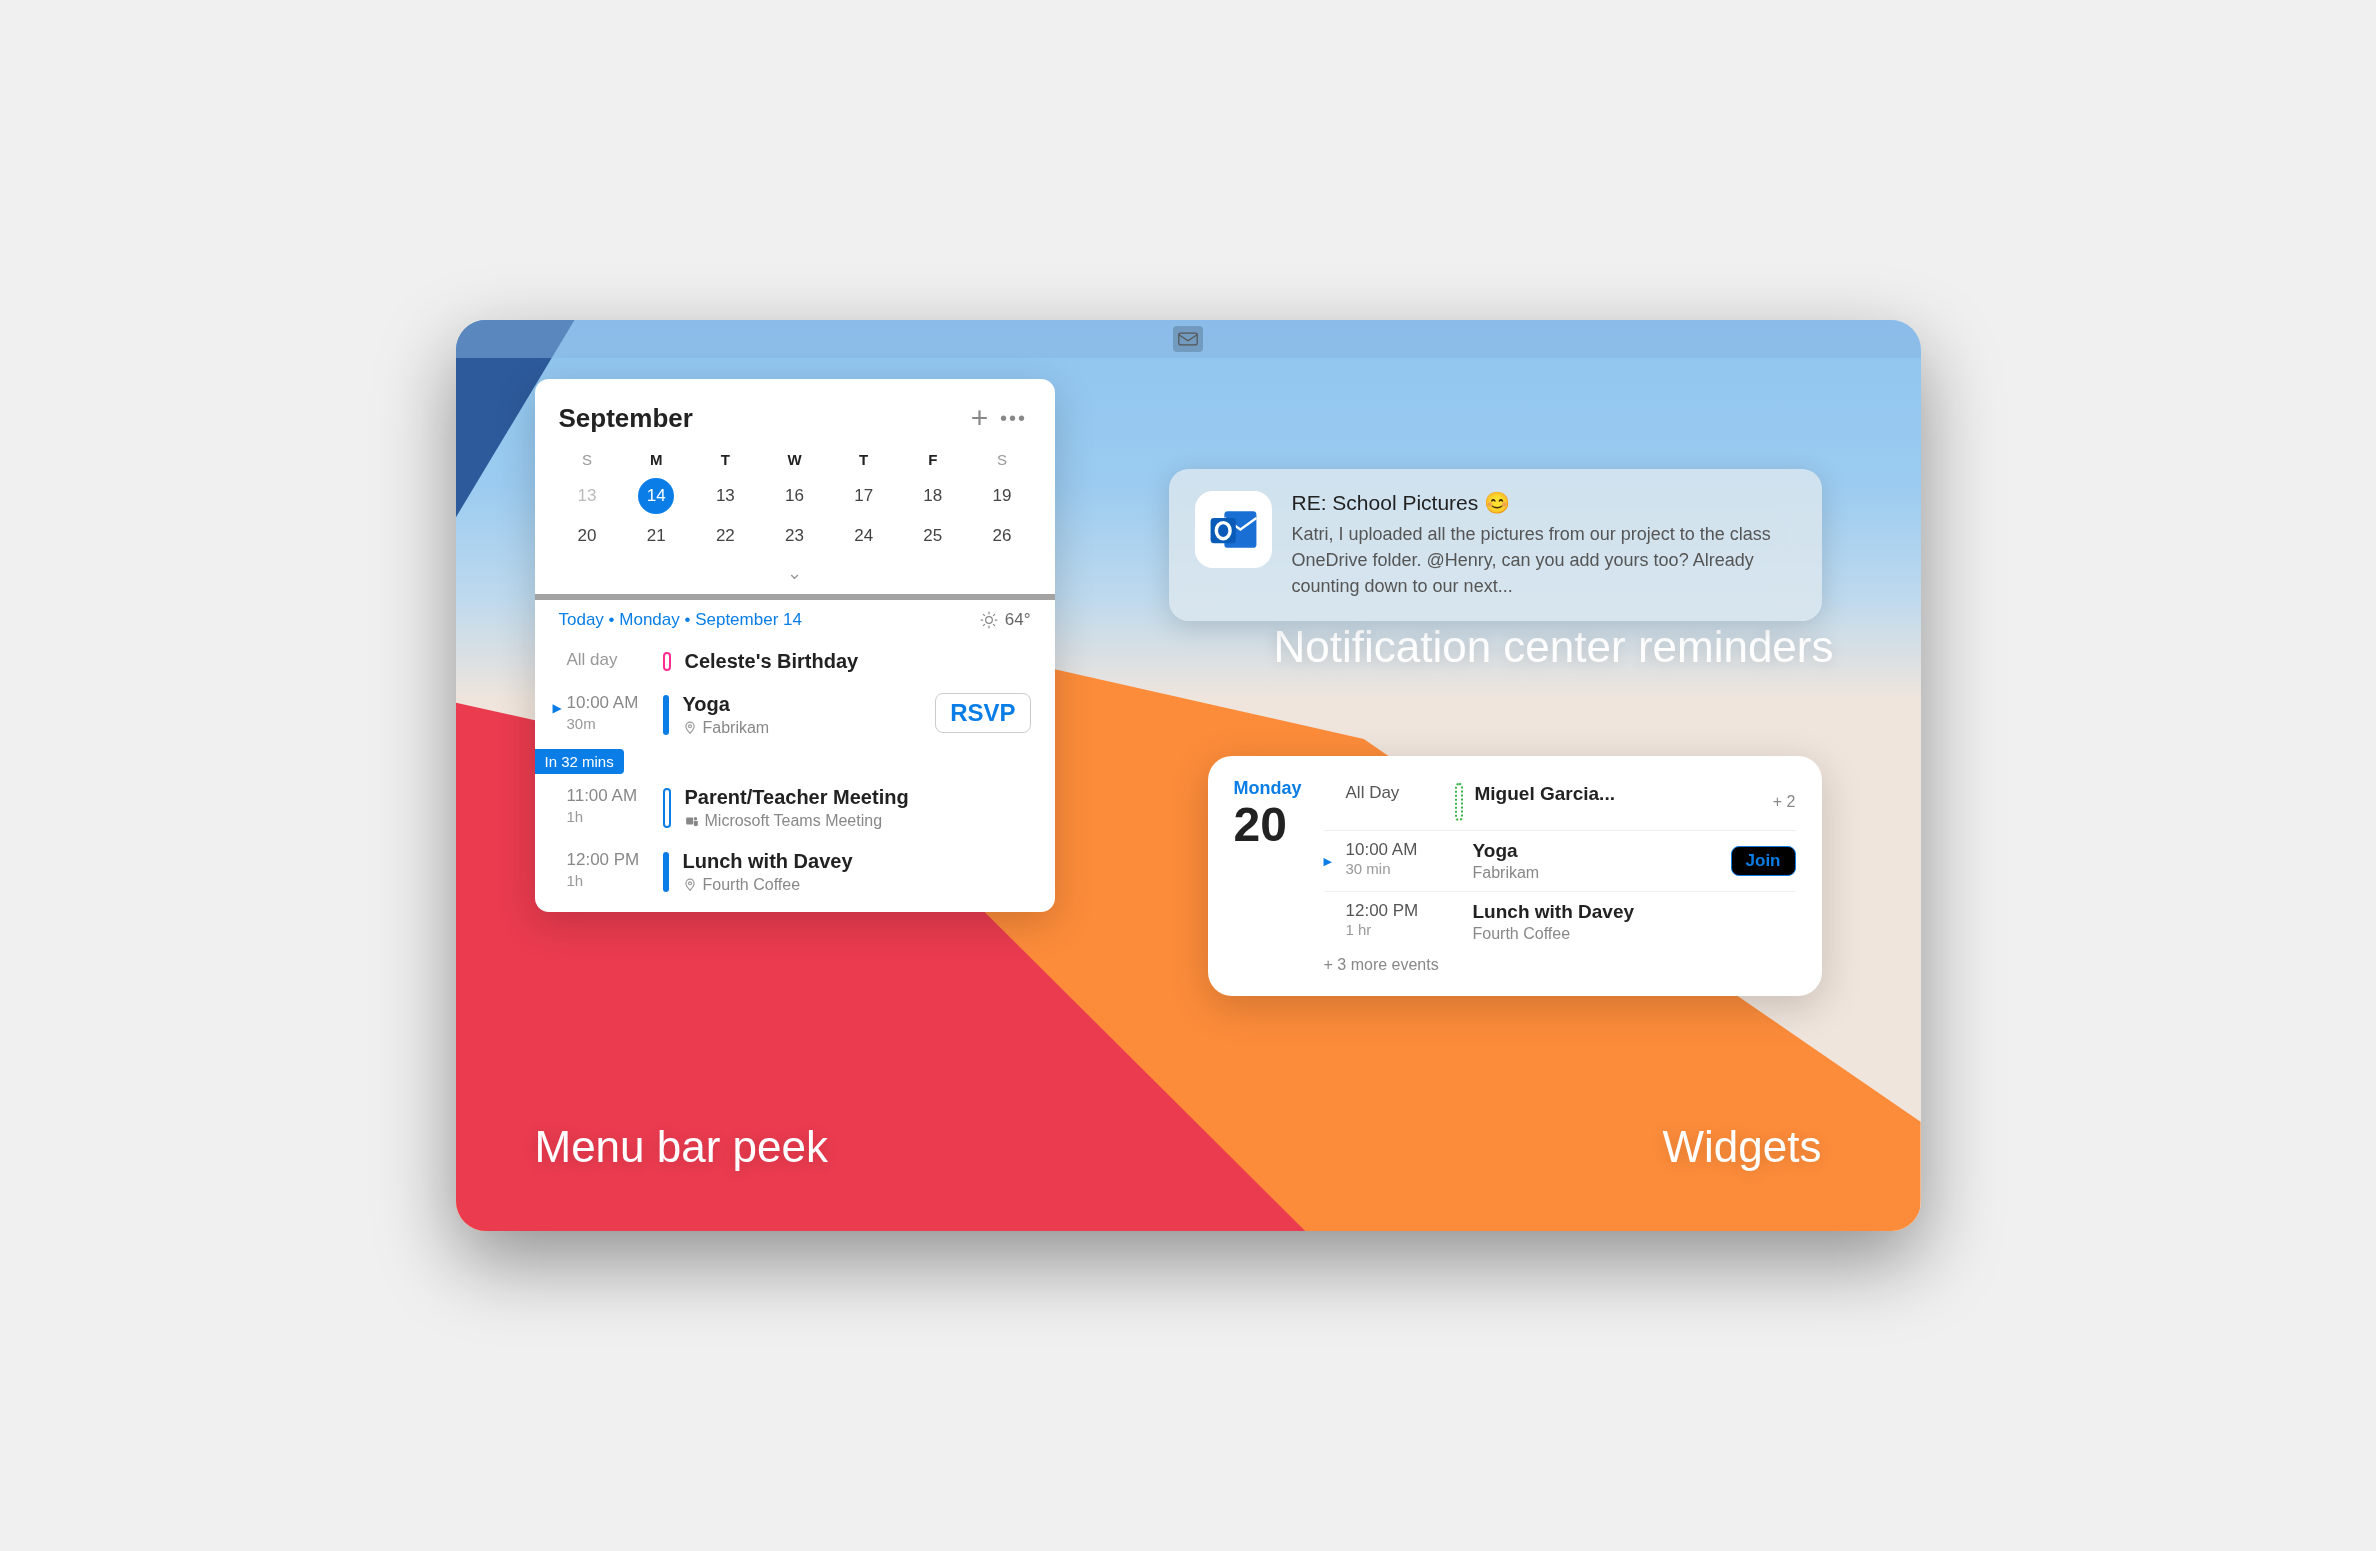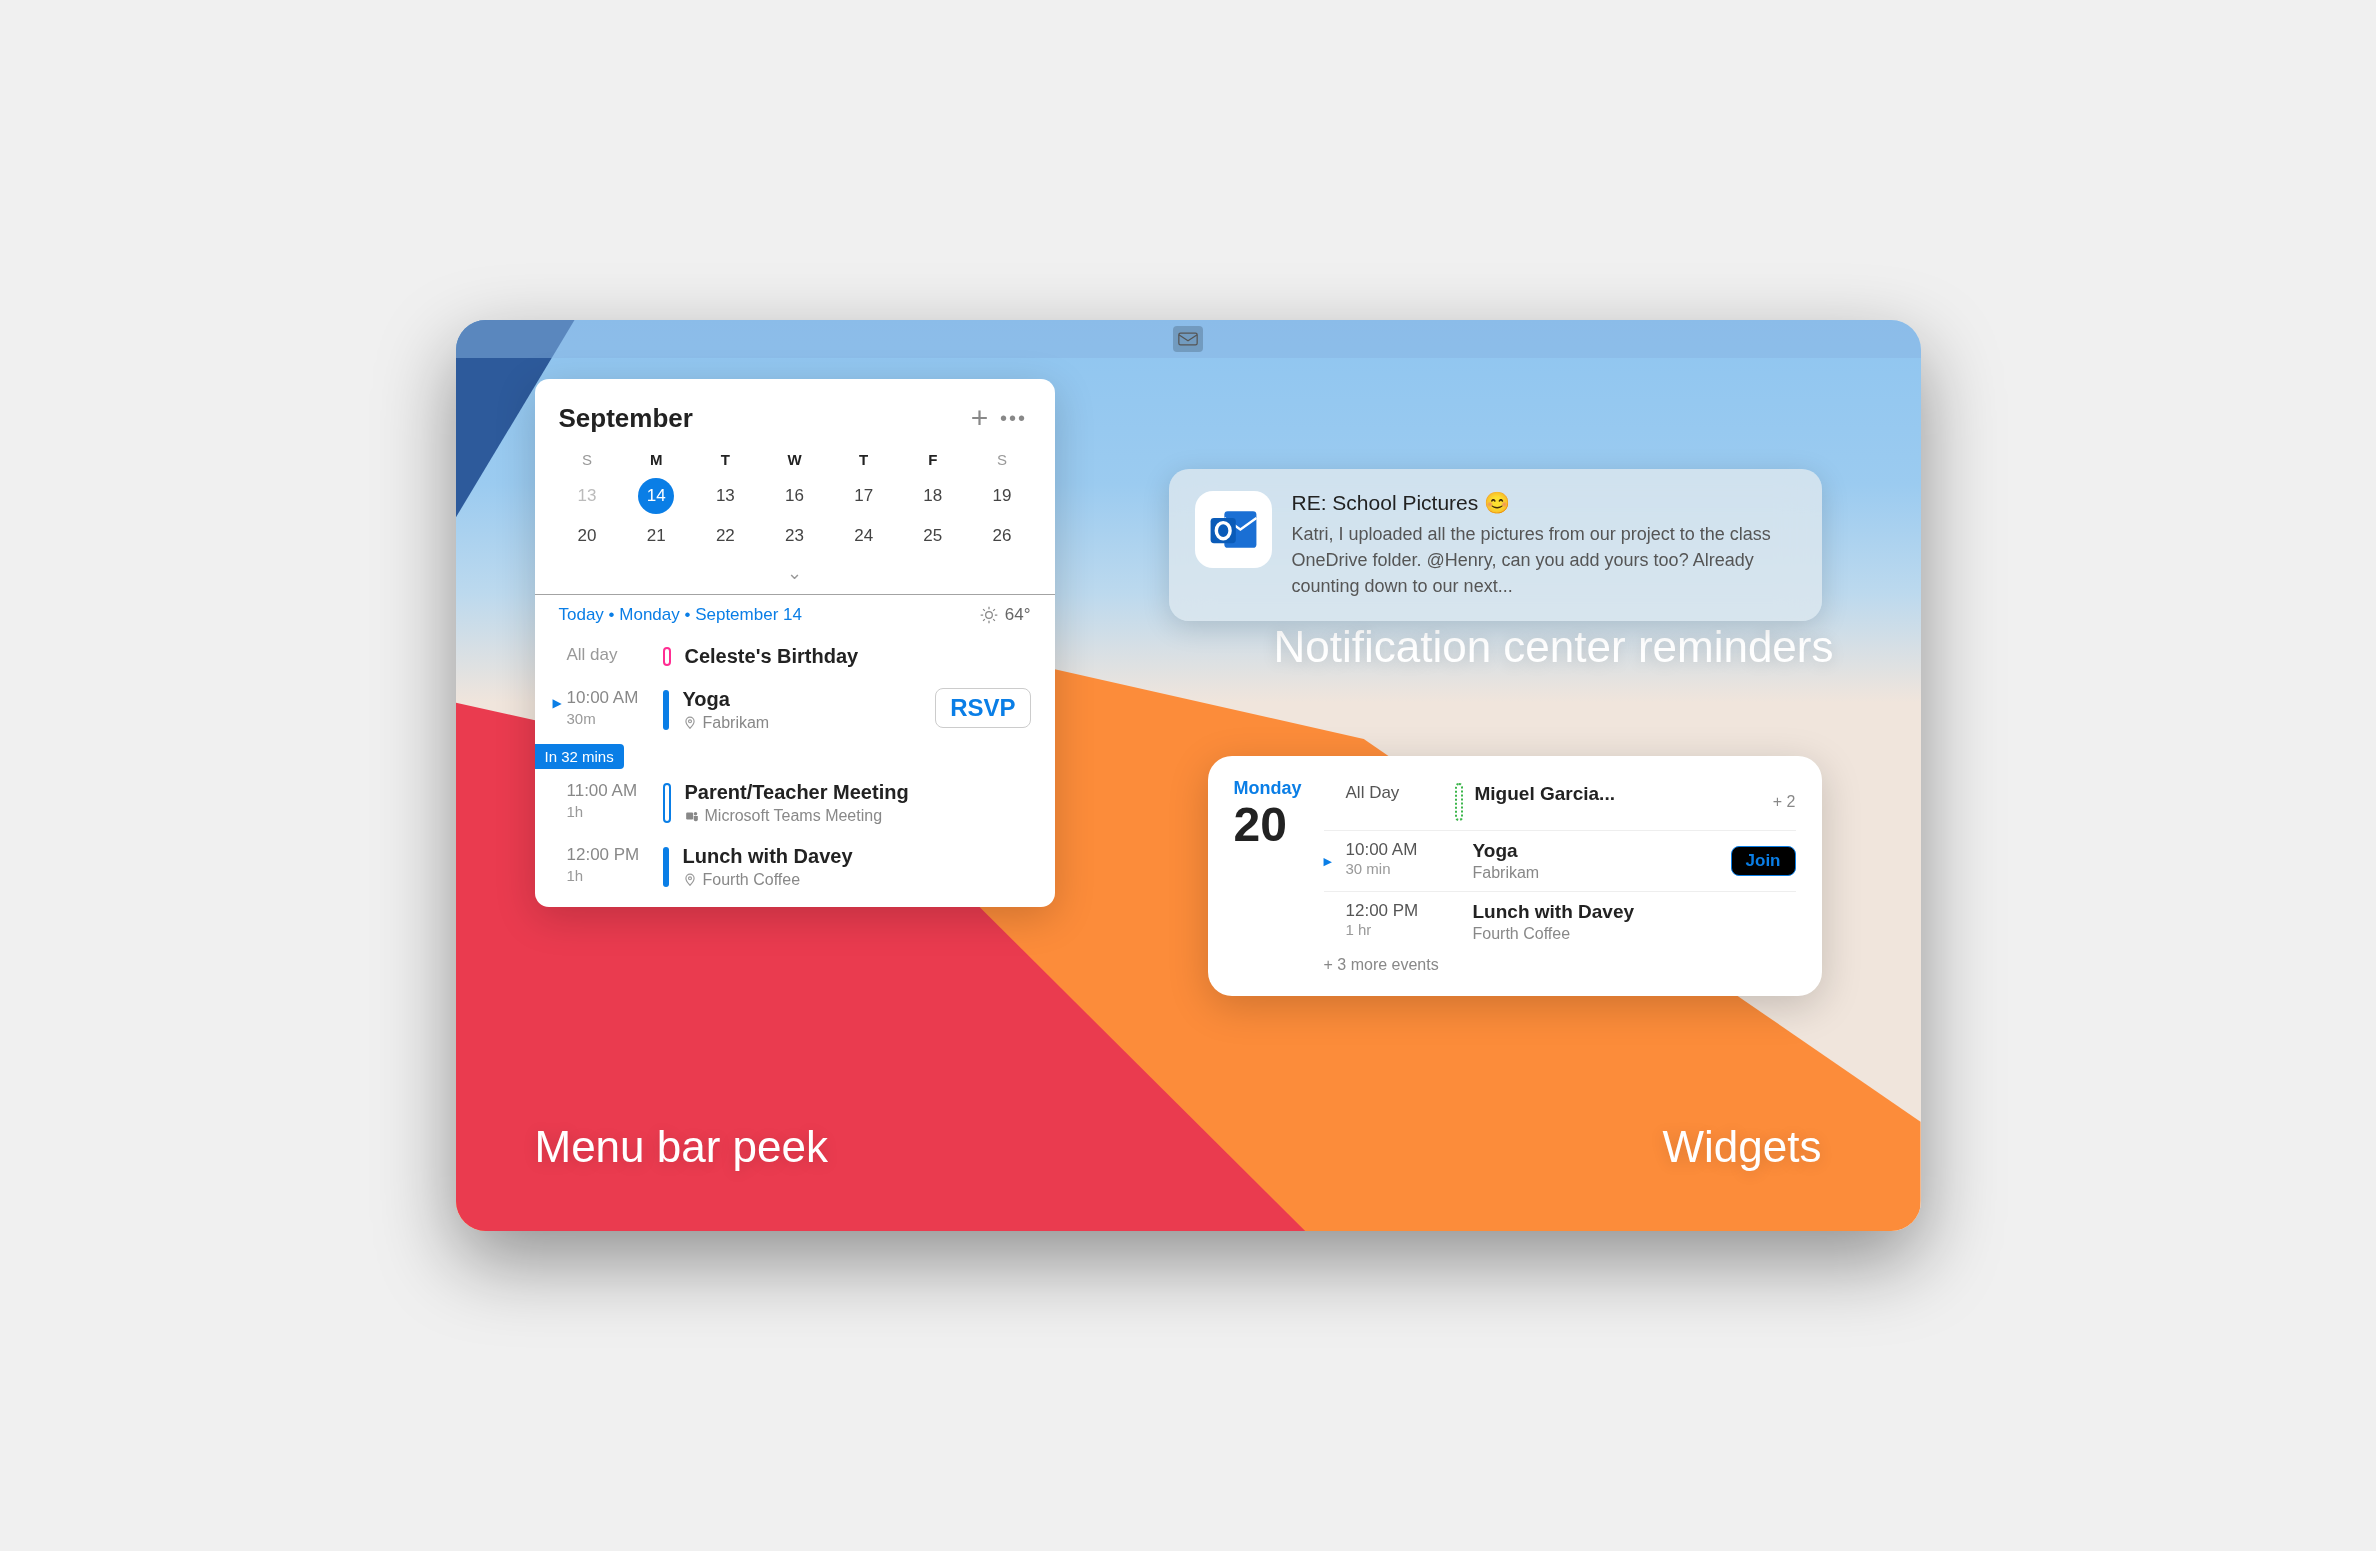--- a/index.html
+++ b/index.html
@@ -28,21 +28,21 @@
 .cal{padding:0 18px}
 .dow,.dates{display:grid;grid-template-columns:repeat(7,1fr);text-align:center}
 .dow span{font-size:15px;color:#999;padding:8px 0}
 .dow span.on{color:#222;font-weight:700}
 .dates span{font-size:17px;padding:10px 0;color:#444}
 .dates span.dim{color:#bbb}
 .dates span.sel{position:relative;color:#fff}
 .dates span.sel::before{content:"";position:absolute;width:36px;height:36px;background:#0a7ee6;border-radius:50%;left:50%;top:50%;transform:translate(-50%,-50%);z-index:-1}
 .dates span.sel{z-index:0}
 .chev{text-align:center;padding:6px 0 10px;color:#999;font-size:18px}
-.today-row{display:flex;align-items:center;padding:10px 24px;border-top:1px solid #a3a3a3}
+.today-row{display:flex;align-items:center;padding:10px 24px;border-top:6px solid #a3a3a3}
 .today-row .lbl{color:#0a7ee6;font-size:17px;flex:1}
 .weather{color:#666;font-size:17px;display:flex;align-items:center;gap:6px}
 .sun{width:20px;height:20px}
 
 .ev{display:flex;padding:10px 24px 10px 18px;align-items:flex-start;position:relative}
 .ev .caret{width:12px;color:#0a7ee6;font-size:12px;padding-top:8px}
 .ev .time{width:94px;padding-left:2px}
 .ev .time .t1{font-size:17px;color:#888}
 .ev .time .t2{font-size:15px;color:#999;margin-top:2px}
 .ev .bar{width:6px;border-radius:4px;align-self:stretch;margin:2px 14px 2px 4px}

